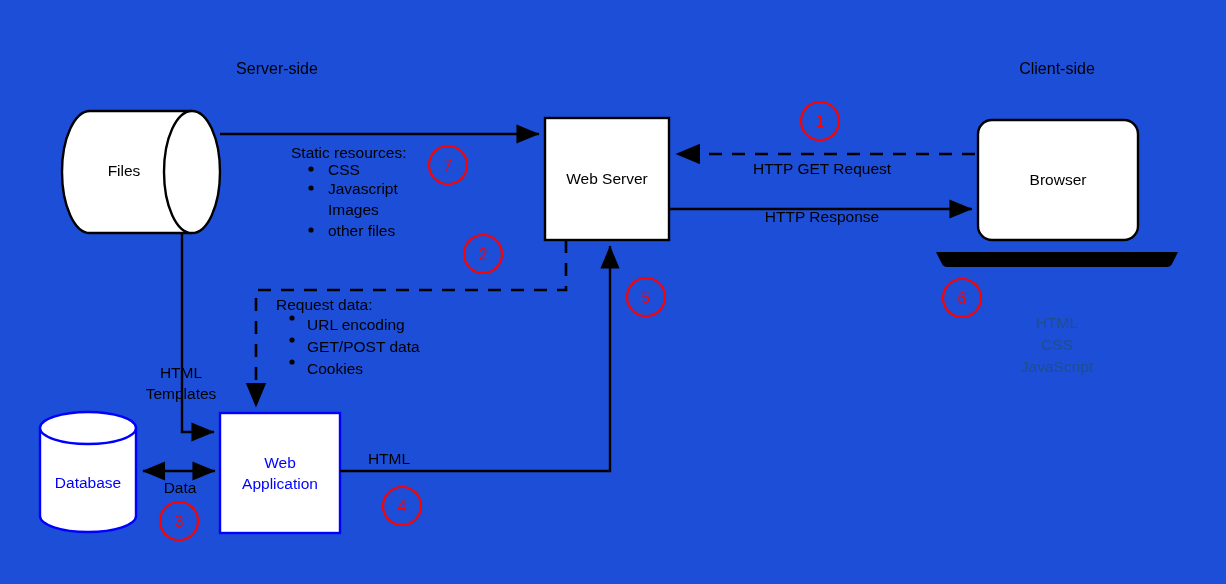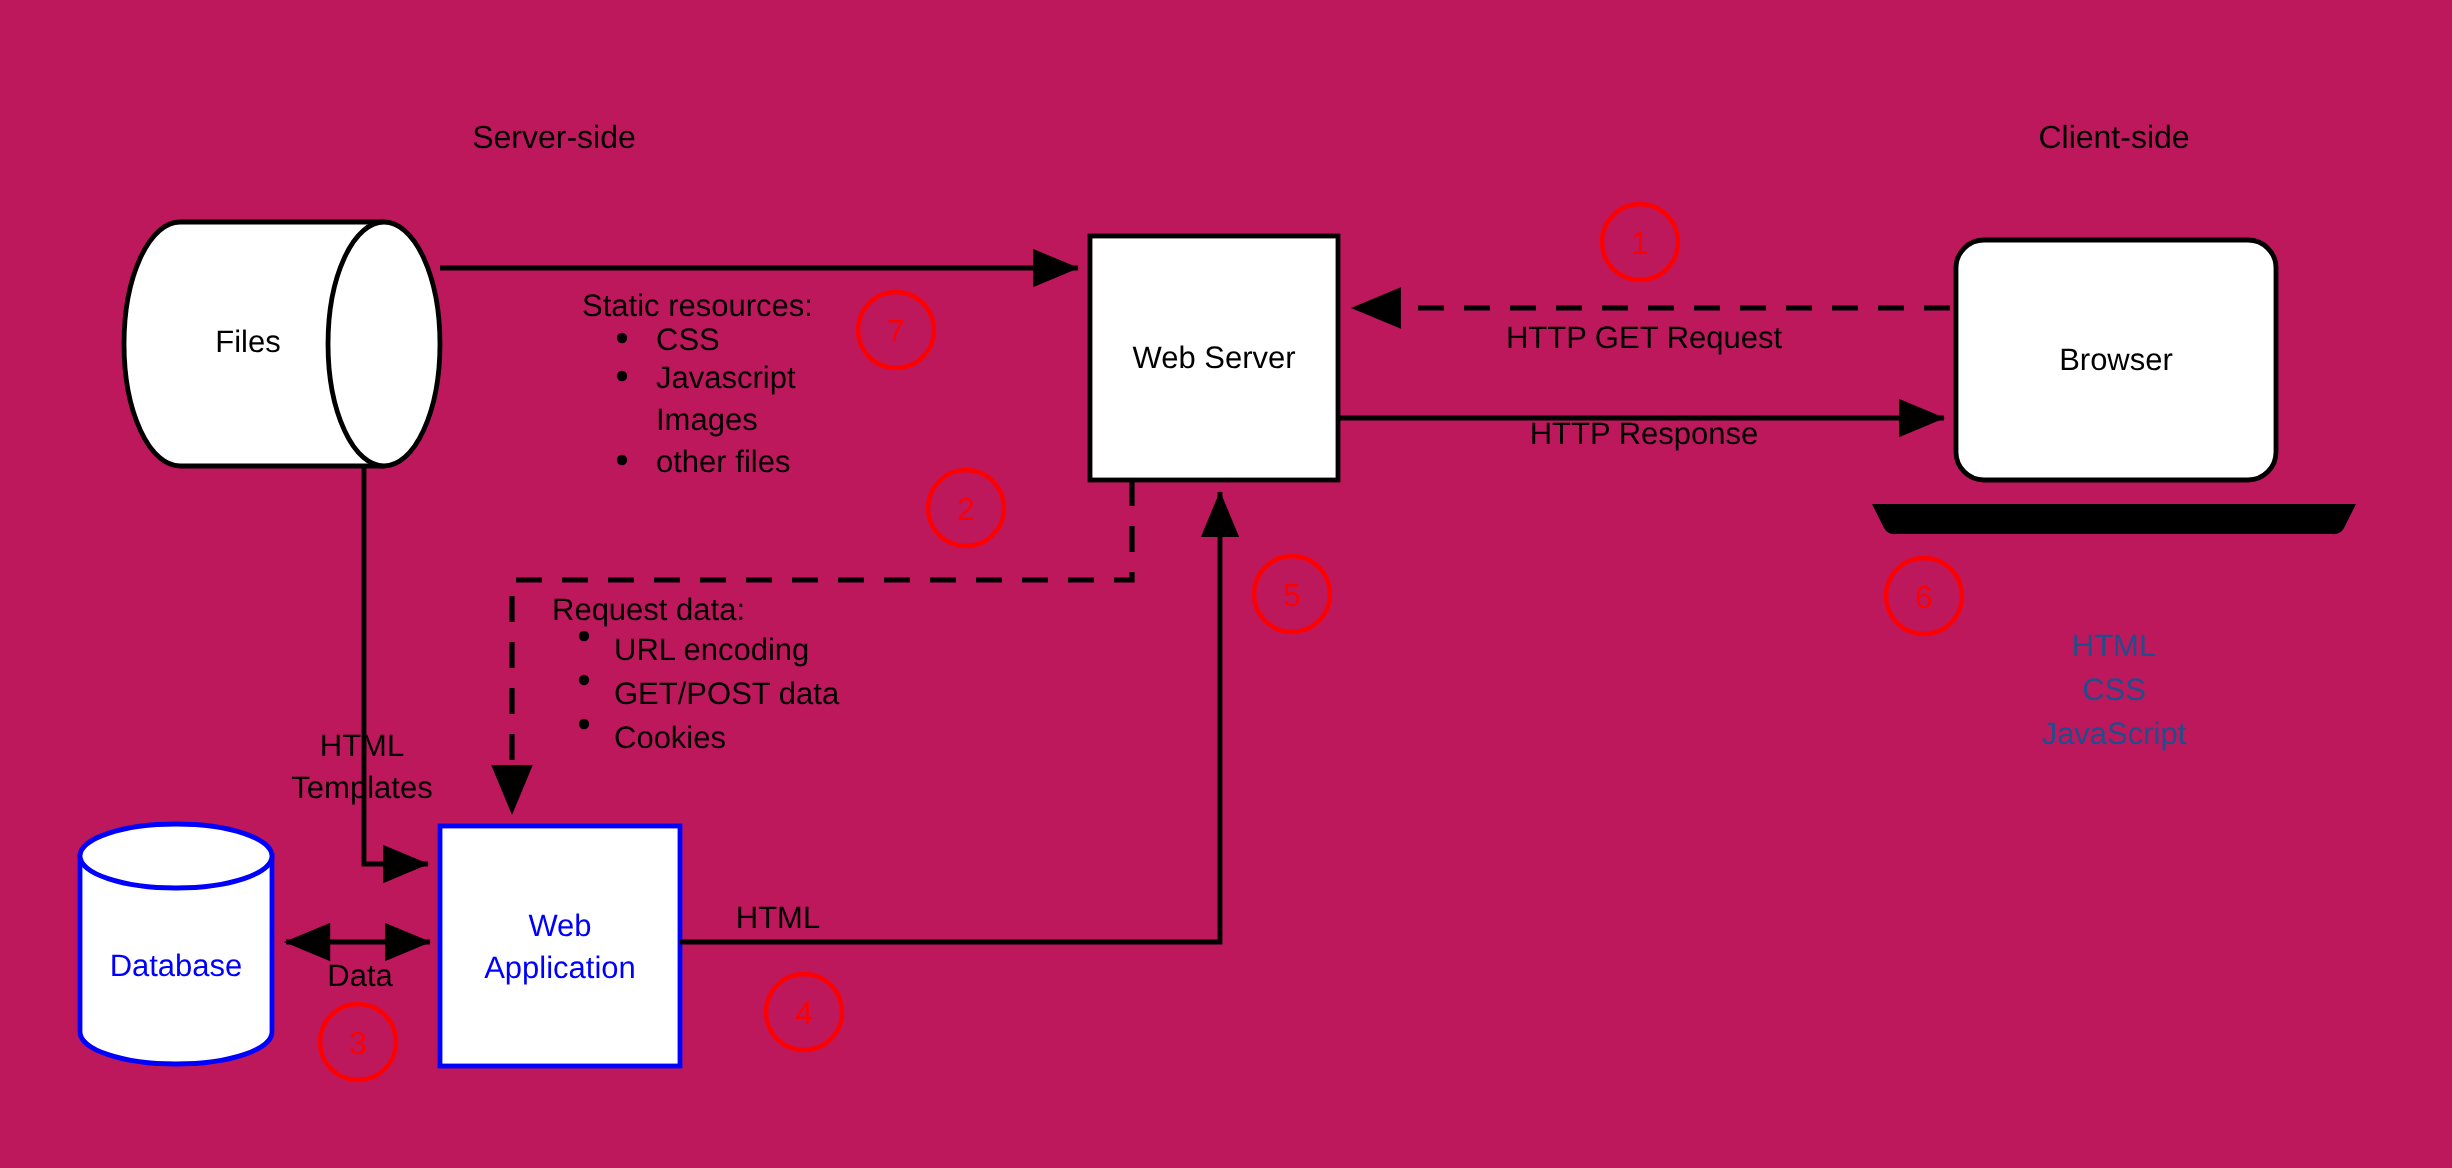--- a/index.html
+++ b/index.html
@@ -1,18 +1,18 @@
 <!DOCTYPE html>
 <html><head>
 <meta charset="utf-8">
 <style>
   html,body{margin:0;padding:0;background:#ffffff;}
   body{width:1226px;height:584px;overflow:hidden;
        font-family:"Liberation Sans","DejaVu Sans",sans-serif;}
-  #stage{position:relative;width:1226px;height:584px;background:#be185d;}
+  #stage{position:relative;width:1226px;height:584px;background:#1d4ed8;}
   svg#diagram{position:absolute;left:0;top:0;width:1226px;height:584px;}
   .lbl{font-family:"Liberation Sans","DejaVu Sans",sans-serif;fill:#000;}
   .t15{font-size:15.5px;}
   .t16{font-size:16px;}
   .blue{fill:#0000ff;}
   .steel{fill:#1f4e8c;}
   .num{fill:#ff0000;font-size:16px;font-family:"Liberation Sans","DejaVu Sans",sans-serif;}
   .shape-k{fill:#ffffff;stroke:#000000;stroke-width:2.4;}
   .shape-b{fill:#ffffff;stroke:#0000ff;stroke-width:2.4;}
   .ln{stroke:#000000;stroke-width:2.4;fill:none;}

